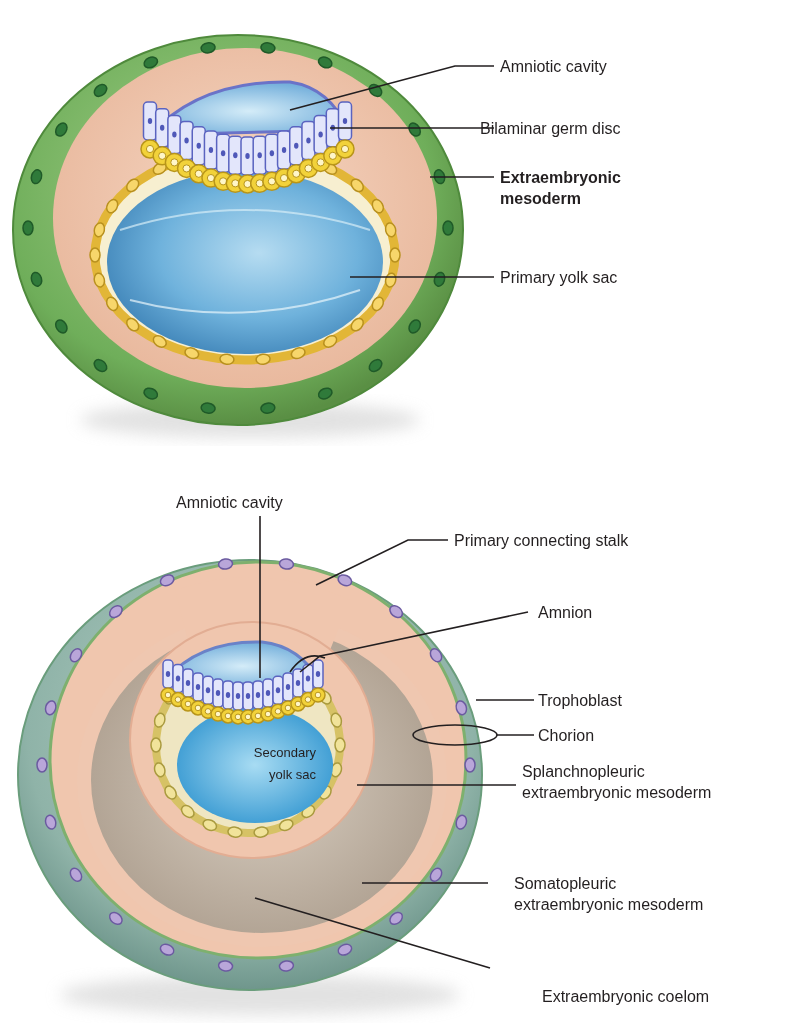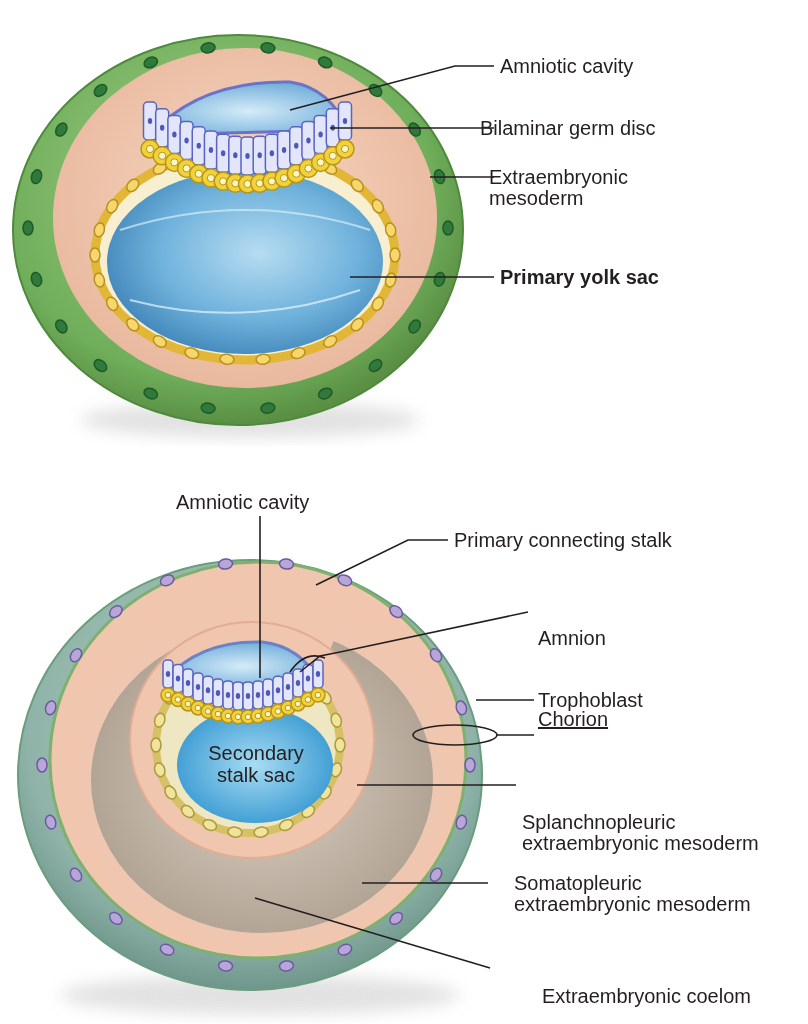--- a/index.html
+++ b/index.html
@@ -1,20 +1,20 @@
 <!DOCTYPE html>
 <html><head>
 <meta charset="utf-8">
 <style>
   html, body { margin:0; padding:0; background:#ffffff; }
   body { width:808px; height:1024px; position:relative; overflow:hidden;
          font-family:"Liberation Sans", sans-serif; color:#231f20; }
   svg.art { position:absolute; left:0; top:0; width:808px; height:1024px; }
-  .label { position:absolute; font-size:20px; line-height:21px; color:#231f20; white-space:nowrap; }
-  .label.inner { font-size:20px; line-height:22px; text-align:center; }
+  .label { position:absolute; font-size:16px; line-height:21px; color:#231f20; white-space:nowrap; }
+  .label.inner { font-size:13px; line-height:22px; text-align:right; }
 </style>
 </head>
 <body>
 
 <svg class="art" viewBox="0 0 808 1024" xmlns="http://www.w3.org/2000/svg">
   <defs>
     <radialGradient id="gTrophTop" cx="0.45" cy="0.4" r="0.6">
       <stop offset="0" stop-color="#a6d08c"></stop>
       <stop offset="0.8" stop-color="#6fae5a"></stop>
       <stop offset="1" stop-color="#5a8f44"></stop>
@@ -344,36 +344,36 @@
       <line x1="497" y1="735" x2="534" y2="735"></line>
       <line x1="357" y1="785" x2="516" y2="785"></line>
       <line x1="362" y1="883" x2="488" y2="883"></line>
       <line x1="255" y1="898" x2="490" y2="968"></line>
     </g>
   </g>
 </svg>
 
 <div class="label" style="left:500px;top:56px;">Amniotic cavity</div>
 <div class="label" style="left:480px;top:118px;">Bilaminar germ disc</div>
-<div class="label" style="left:489px;top:167px;">
+<div class="label" style="left:500px;top:167px;font-weight:bold;">
   <div>Extraembryonic</div>
   <div>mesoderm</div>
 </div>
-<div class="label" style="left:500px;top:267px;font-weight:bold;">Primary yolk sac</div>
+<div class="label" style="left:500px;top:267px;">Primary yolk sac</div>
 
 <div class="label" style="left:176px;top:492px;">Amniotic cavity</div>
 <div class="label" style="left:454px;top:530px;">Primary connecting stalk</div>
-<div class="label" style="left:538px;top:628px;text-align:right;">Amnion</div>
+<div class="label" style="left:538px;top:602px;text-align:right;">Amnion</div>
 <div class="label" style="left:538px;top:690px;text-align:right;">Trophoblast</div>
-<div class="label" style="left:538px;top:709px;text-decoration:underline;">Chorion</div>
+<div class="label" style="left:538px;top:725px;">Chorion</div>
 <div class="label inner" style="left:196px;top:742px;width:120px;">
   <div>Secondary</div>
-  <div>stalk sac</div>
+  <div>yolk sac</div>
 </div>
-<div class="label" style="left:522px;top:812px;">
+<div class="label" style="left:522px;top:761px;">
   <div>Splanchnopleuric</div>
   <div>extraembryonic mesoderm</div>
 </div>
 <div class="label" style="left:514px;top:873px;">
   <div>Somatopleuric</div>
   <div>extraembryonic mesoderm</div>
 </div>
 <div class="label" style="left:494px;top:986px;margin-left:48px;">Extraembryonic coelom</div>
 
 </body></html>

